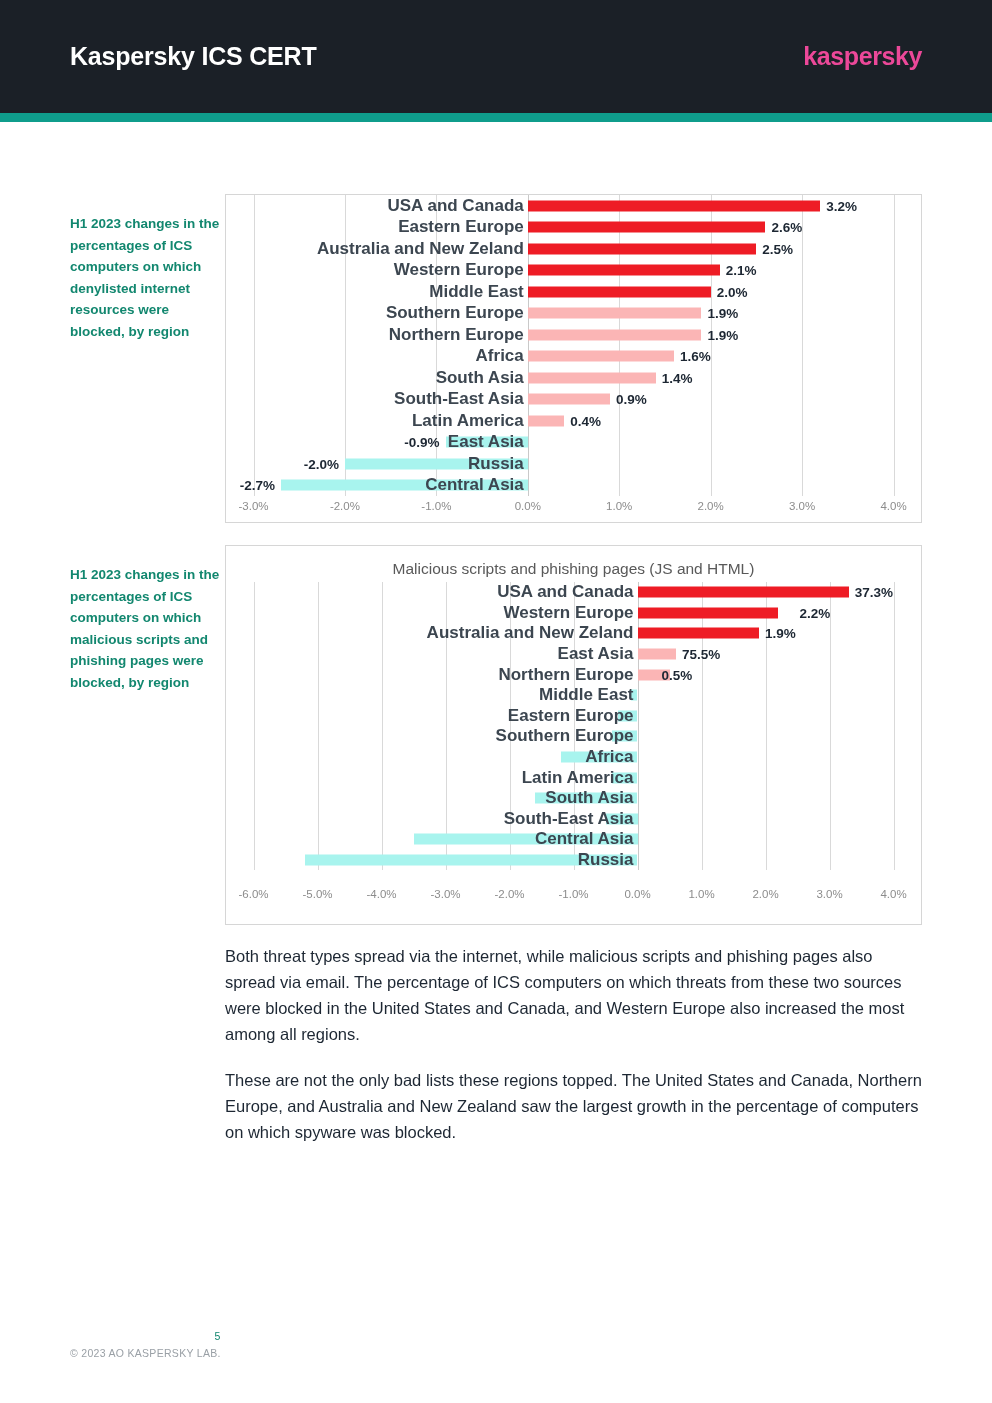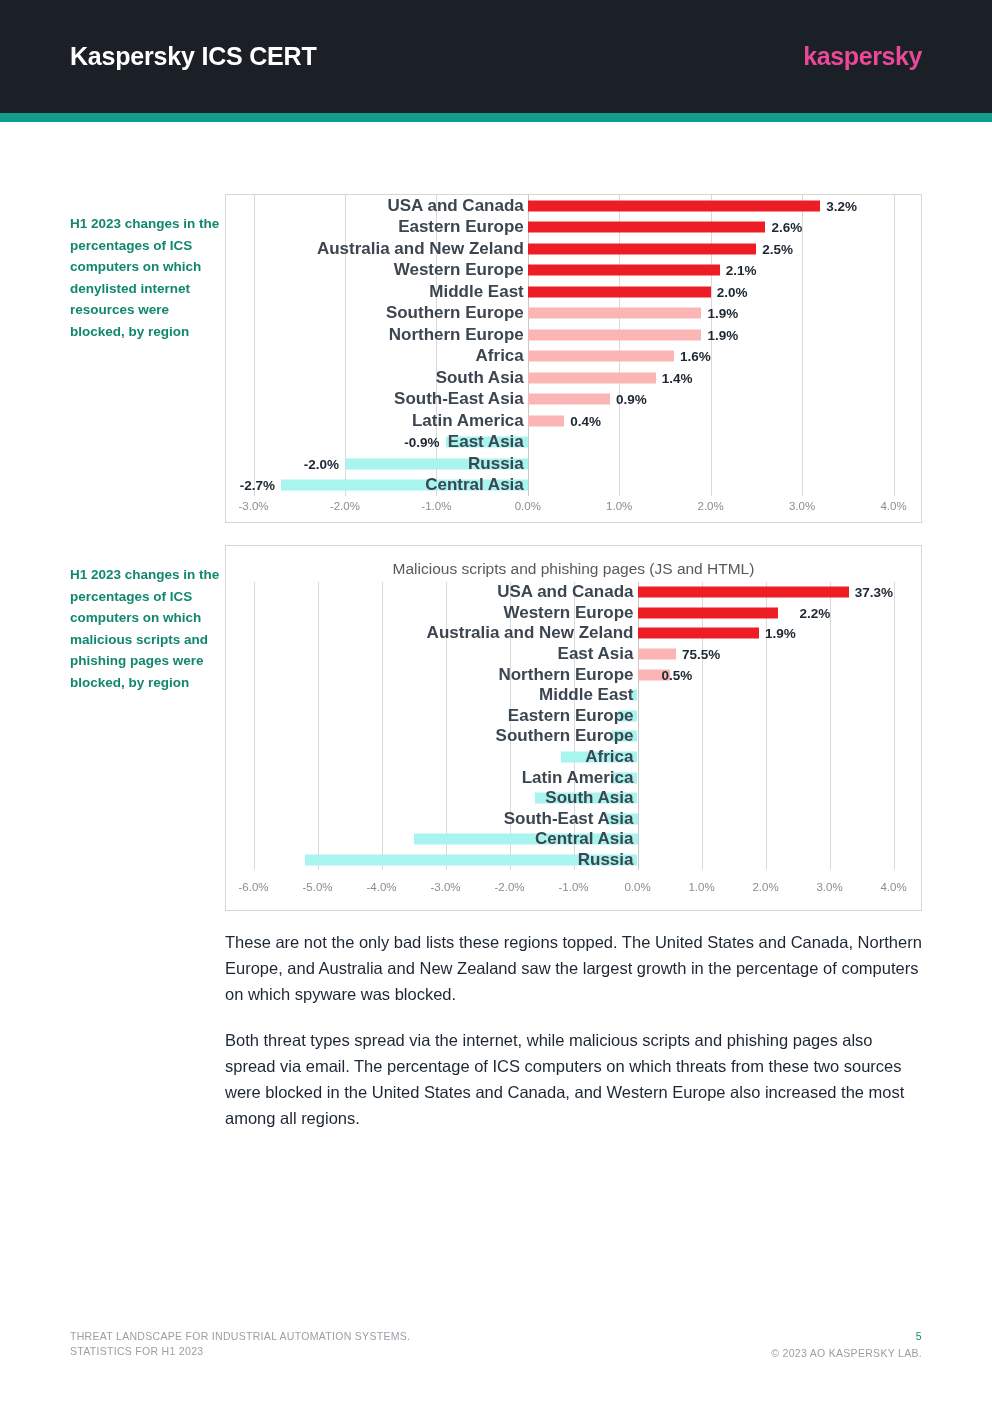--- a/index.html
+++ b/index.html
@@ -364,46 +364,42 @@
               <div class="row" style="height: 20.6px;">
                 <div class="bar neg" style="left: 184px; width: 224px;"></div>
                 <div class="cat-label" style="right: 0px; left: 0px; width: 404px;">Central Asia</div>
               </div>
               <div class="row" style="height: 20.6px;">
                 <div class="bar neg" style="left: 75.2px; width: 332.8px;"></div>
                 <div class="cat-label" style="right: 0px; left: 0px; width: 404px;">Russia</div>
               </div>
             </div>
         </div>
-        <div class="axis" style="width: 688px; margin: 7px auto;">
+        <div class="axis" style="width: 688px; margin: 14px auto;">
             <div class="tick" style="left: 24px;">-6.0%</div>
             <div class="tick" style="left: 88px;">-5.0%</div>
             <div class="tick" style="left: 152px;">-4.0%</div>
             <div class="tick" style="left: 216px;">-3.0%</div>
             <div class="tick" style="left: 280px;">-2.0%</div>
             <div class="tick" style="left: 344px;">-1.0%</div>
             <div class="tick" style="left: 408px;">0.0%</div>
             <div class="tick" style="left: 472px;">1.0%</div>
             <div class="tick" style="left: 536px;">2.0%</div>
             <div class="tick" style="left: 600px;">3.0%</div>
             <div class="tick" style="left: 664px;">4.0%</div>
           </div>
       </div>
     </div>
   </div>
 
   <div class="body-copy">
+    <p>Both threat types spread via the internet, while malicious scripts and phishing pages also spread via email. The percentage of ICS computers on which threats from these two sources were blocked in the United States and Canada, and Western Europe also increased the most among all regions.</p>
     <p>These are not the only bad lists these regions topped. The United States and Canada, Northern Europe, and Australia and New Zealand saw the largest growth in the percentage of computers on which spyware was blocked.</p>
-    <p>Both threat types spread via the internet, while malicious scripts and phishing pages also spread via email. The percentage of ICS computers on which threats from these two sources were blocked in the United States and Canada, and Western Europe also increased the most among all regions.</p>
   </div>
 
 </div>
 
 <div class="page-footer">
-  <div class="footer-left">
-    <span>THREAT LANDSCAPE FOR INDUSTRIAL AUTOMATION SYSTEMS.</span><br>
-    <span>STATISTICS FOR H1 2023</span>
-  </div>
   <div class="footer-right">
     <span class="page-number">5</span>
     <span>© 2023 AO KASPERSKY LAB.</span>
   </div>
 </div>
 
 </body></html>

